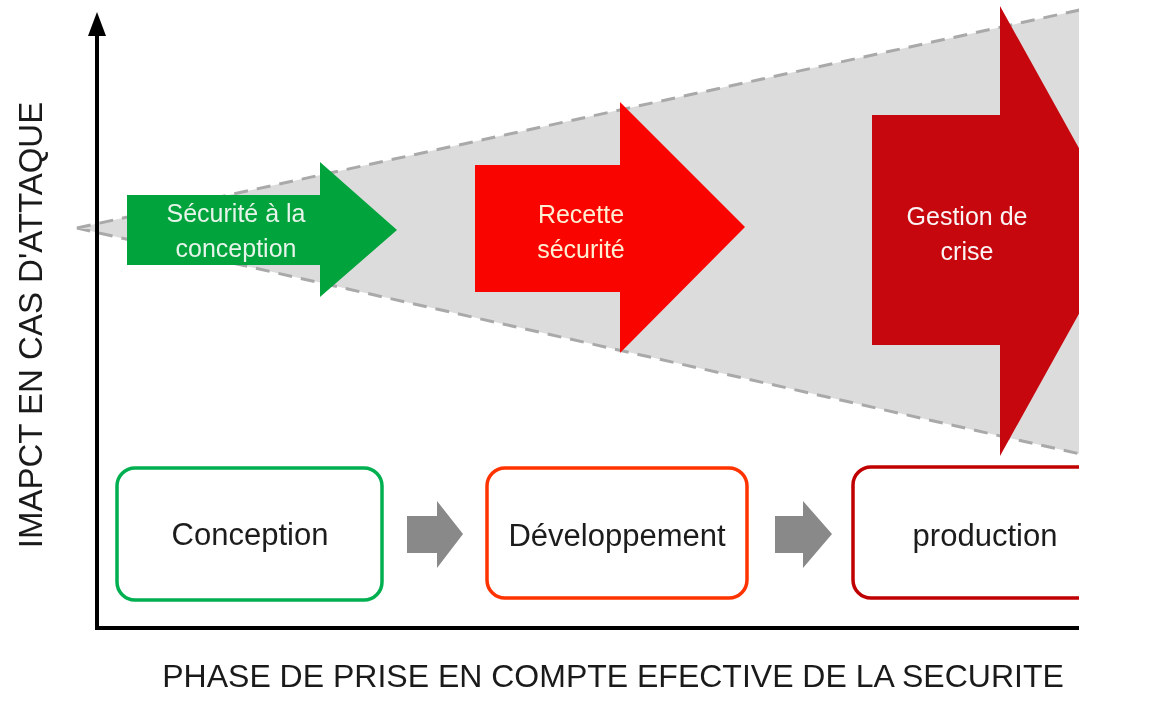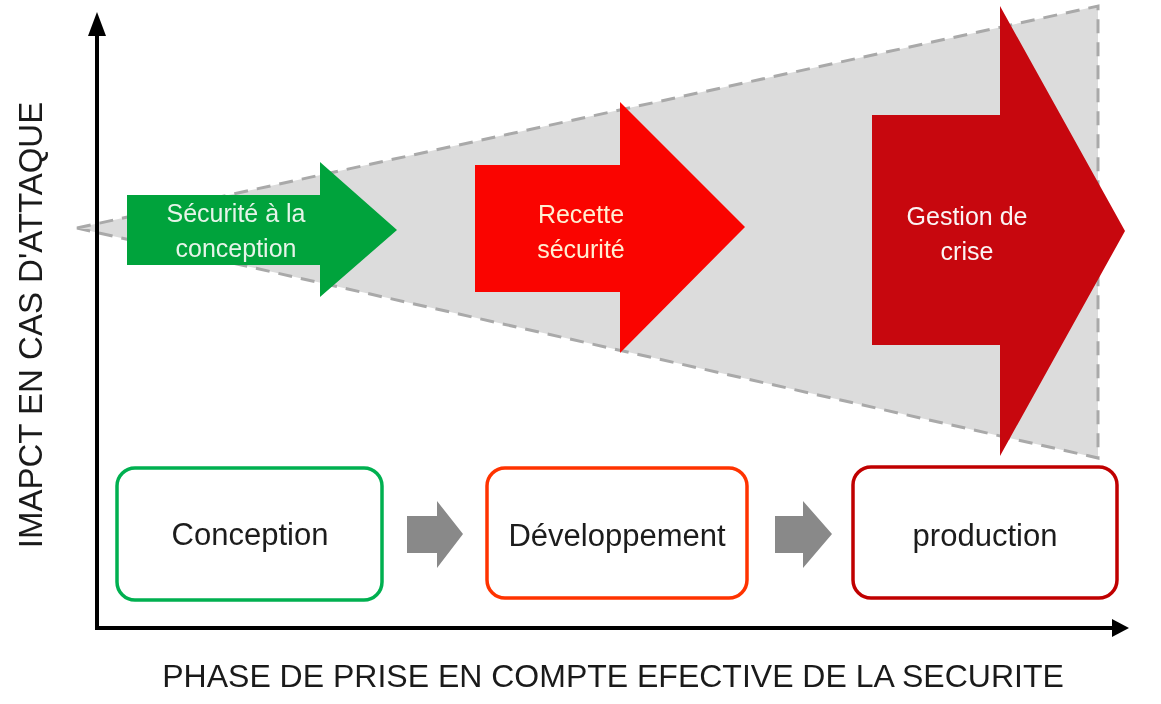--- a/index.html
+++ b/index.html
@@ -2,21 +2,21 @@
 <html><head>
 <meta charset="utf-8">
 <style>
   html, body {
     margin: 0;
     padding: 0;
     background: #ffffff;
   }
   .stage {
     position: relative;
-    width: 1161px;
+    width: 1079px;
     height: 704px;
     background: #ffffff;
     overflow: hidden;
   }
   svg text {
     font-family: "Liberation Sans", sans-serif;
   }
   .wedge {
     stroke-width: 3;
     stroke-dasharray: 14 9;

